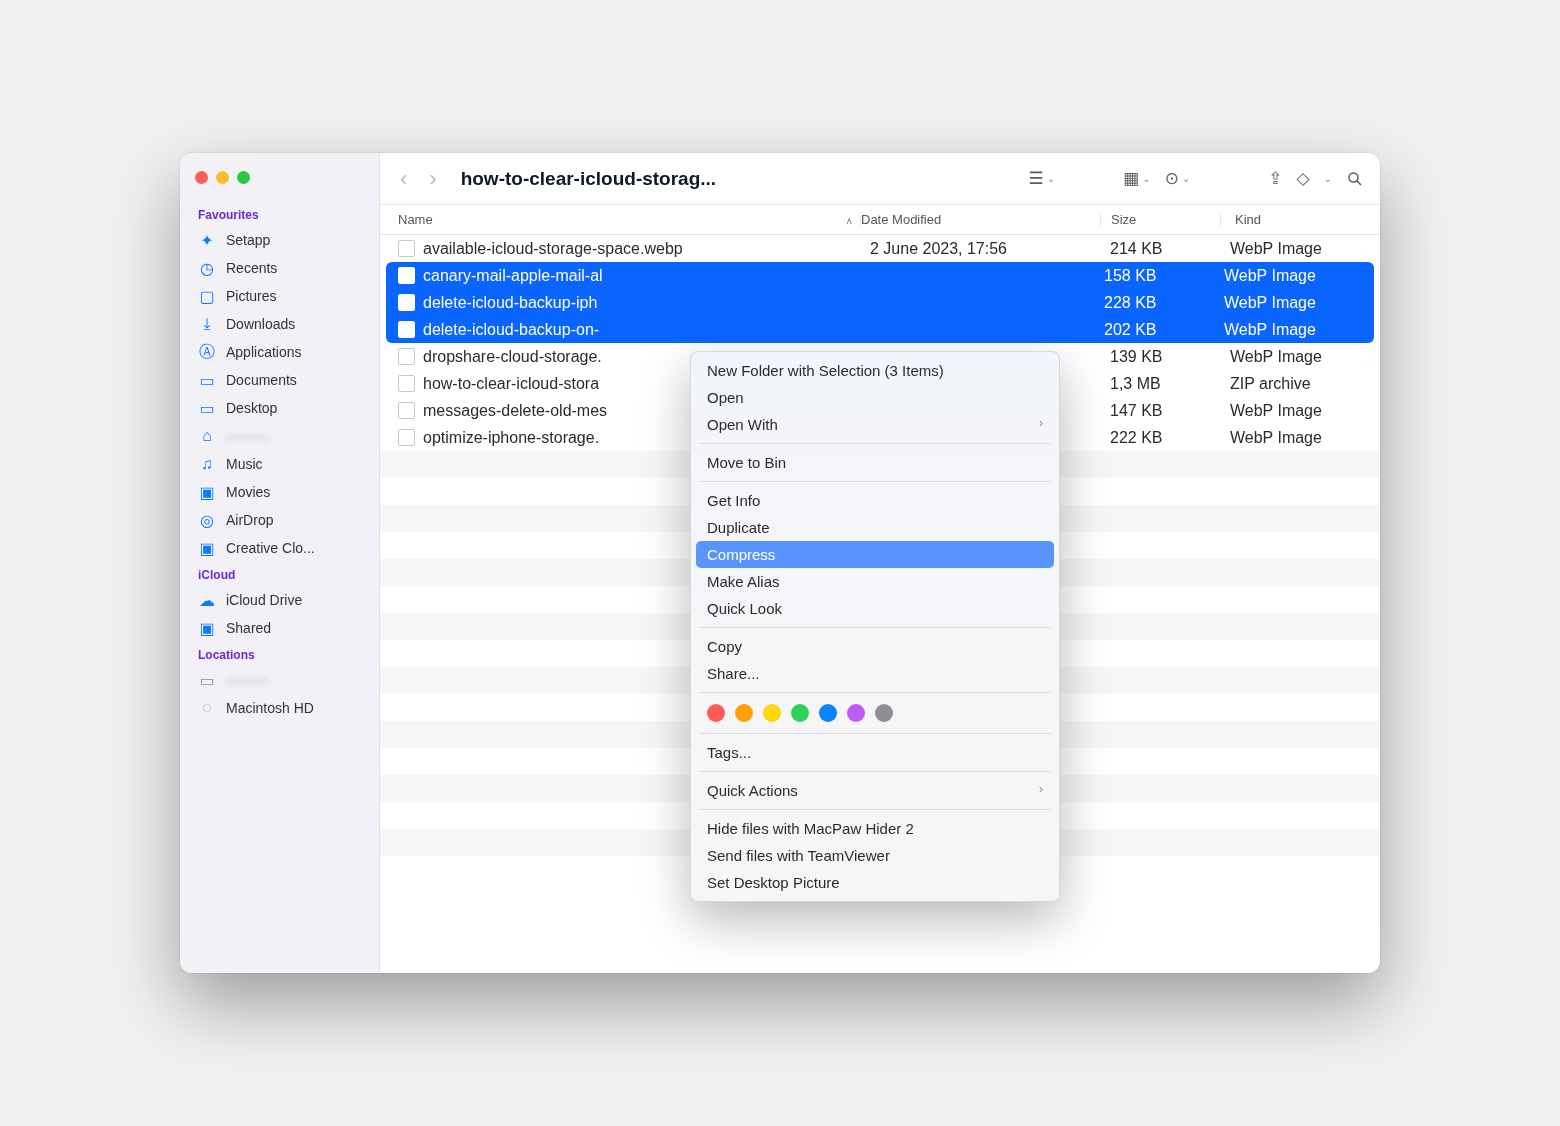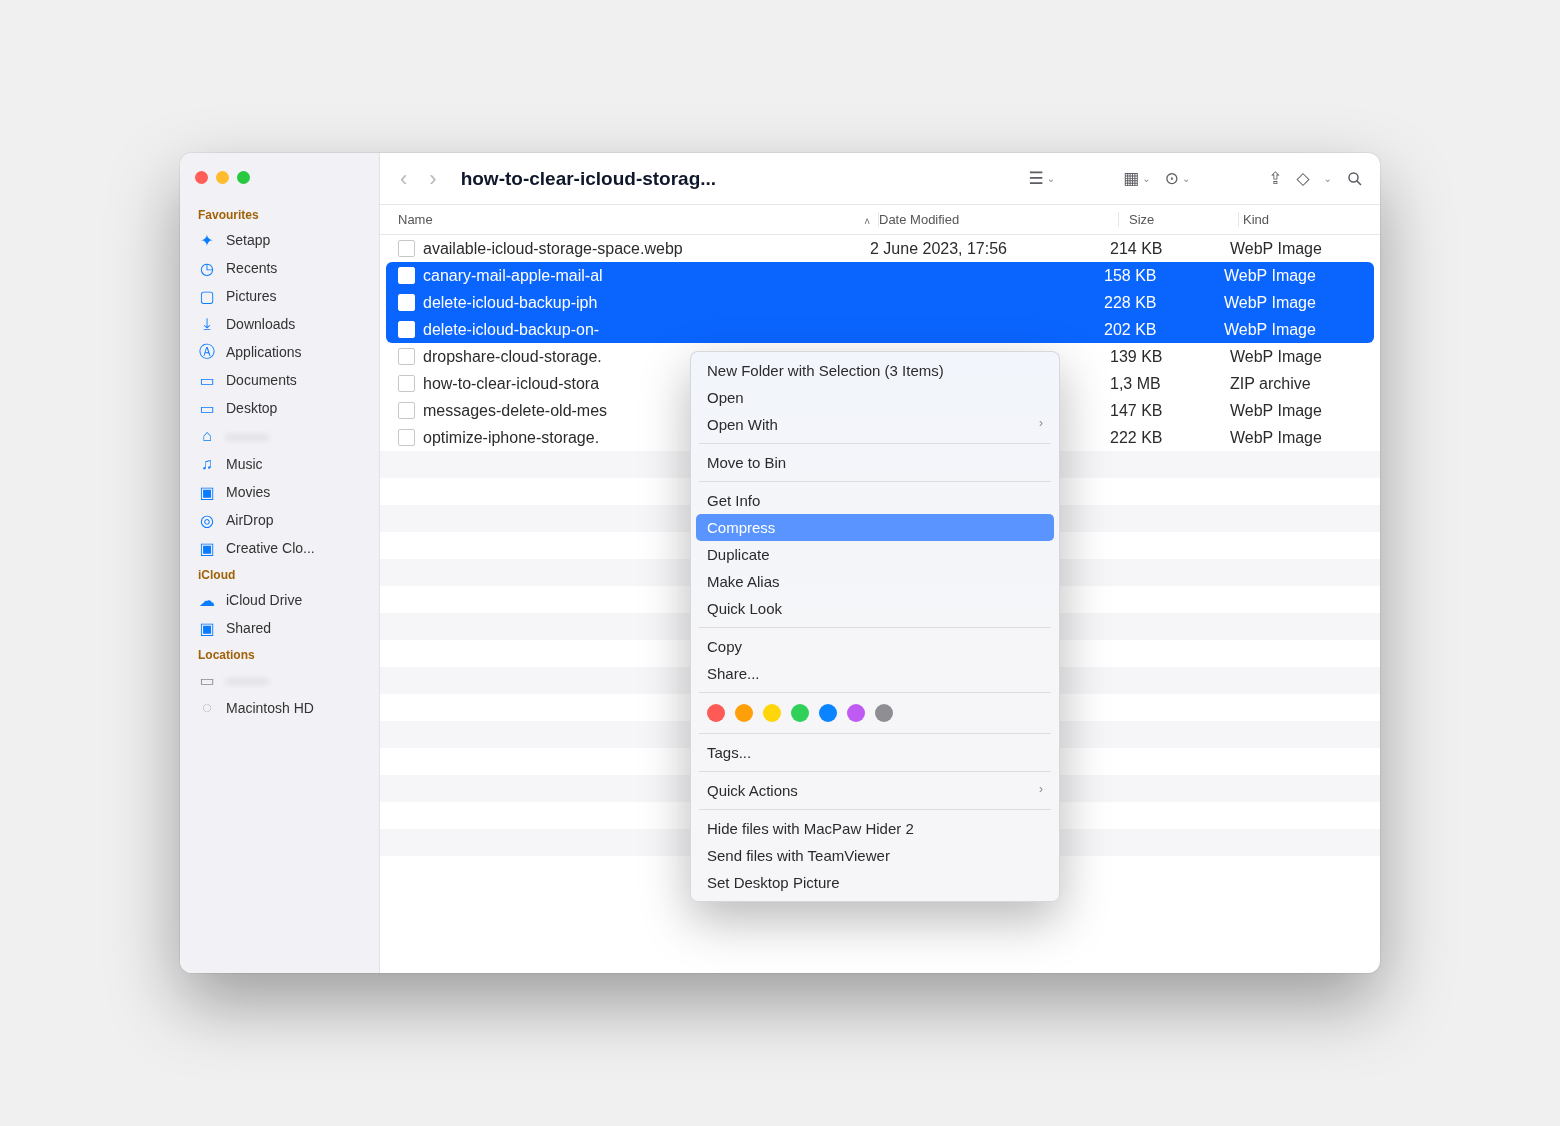--- a/index.html
+++ b/index.html
@@ -22,21 +22,21 @@
   .sidebar {
     width: 200px;
     background: #f2f1f6;
     border-right: 1px solid #e2e1e6;
     padding: 12px 0 12px 0;
     font-size: 14px;
   }
   .traffic { display: flex; gap: 8px; padding: 6px 15px 18px; }
   .dot { width: 13px; height: 13px; border-radius: 50%; }
   .dot.r{background:#ff5f57}.dot.y{background:#febc2e}.dot.g{background:#28c840}
-  .sec-label { color:#a16207; font-size:12px; font-weight:600; padding: 6px 18px 4px; }
+  .sec-label { color:#6d28d9; font-size:12px; font-weight:600; padding: 6px 18px 4px; }
   .side-item {
     display:flex; align-items:center; gap:10px;
     padding: 5px 18px; color:#333; cursor:default;
     white-space:nowrap; overflow:hidden; text-overflow:ellipsis;
   }
   .side-item .ic { width:18px; height:18px; color:#0a7cff; display:inline-flex; align-items:center; justify-content:center; font-size:16px;}
   .side-item .ic.gray{ color:#8a8a92; }
   .side-item .txt{ overflow:hidden; text-overflow:ellipsis; }
   .blur { filter: blur(3px); color:#888; }
   
@@ -51,21 +51,21 @@
   .tb-ic{ color:#5d5d63; font-size:17px; display:flex; align-items:center; gap:3px;}
   .tb-ic .chev{font-size:10px;color:#8a8a92}
   
   .thead {
     display:flex; align-items:center; height:30px; font-size:13px;
     color:#555; border-bottom:1px solid #e7e7ea; padding-left:18px;
   }
   .col-name{flex:1; display:flex; align-items:flex-end; gap:6px;}
   .col-date{width:240px; border-left:1px solid #e7e7ea; }
   .col-size{width:120px; border-left:1px solid #e7e7ea; padding-left:10px;}
-  .col-kind{width:142px; border-left:1px solid #e7e7ea; padding-left:4px;}
+  .col-kind{width:160px; border-left:1px solid #e7e7ea; padding-left:14px;}
   .sort-arrow{font-size:10px;color:#666;margin-right:8px;margin-left:auto}
   
   .rows{ font-size:16px; color:#2b2b2d; }
   .row{ display:flex; align-items:center; height:27px; padding-left:18px;}
   .row.sel{ background:#0a65ff; color:#fff; }
   .row.sel.first{border-top-left-radius:6px;border-top-right-radius:6px;margin:0 6px 0 6px;padding-left:12px;}
   .row.sel.last{border-bottom-left-radius:6px;border-bottom-right-radius:6px;margin:0 6px;padding-left:12px;}
   .row.sel.mid{margin:0 6px;padding-left:12px;}
   .cell-name{flex:1; display:flex; align-items:center; gap:8px; overflow:hidden}
   .cell-name .fn{overflow:hidden; text-overflow:ellipsis; white-space:nowrap;}
@@ -315,25 +315,25 @@
         <span class="chev">›</span>
       </div>
       <div class="sep"></div>
       <div class="mi">
         <span>Move to Bin</span>
       </div>
       <div class="sep"></div>
       <div class="mi">
         <span>Get Info</span>
       </div>
+      <div class="mi">
+        <span>Duplicate</span>
+      </div>
       <div class="mi hl">
         <span>Compress</span>
-      </div>
-      <div class="mi">
-        <span>Duplicate</span>
       </div>
       <div class="mi">
         <span>Make Alias</span>
       </div>
       <div class="mi">
         <span>Quick Look</span>
       </div>
       <div class="sep"></div>
       <div class="mi">
         <span>Copy</span>

